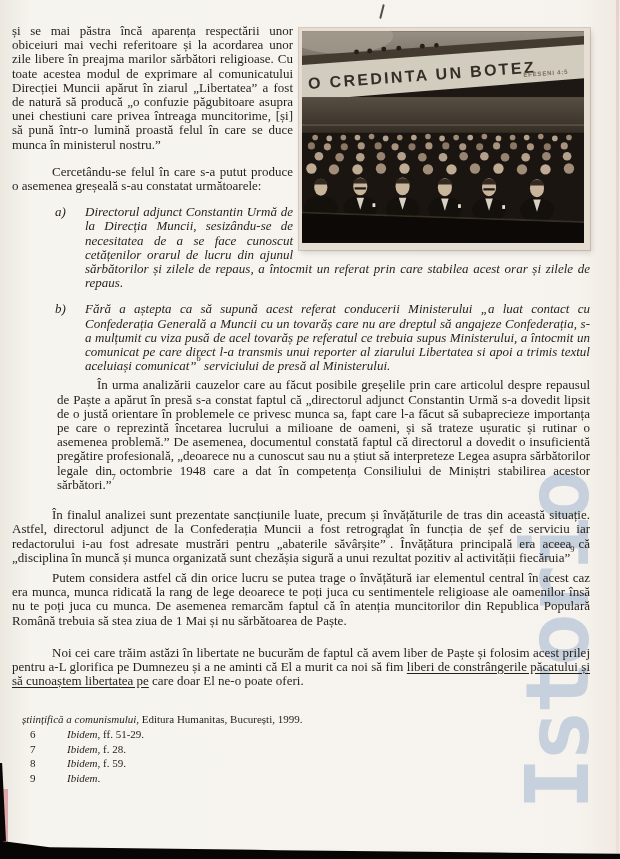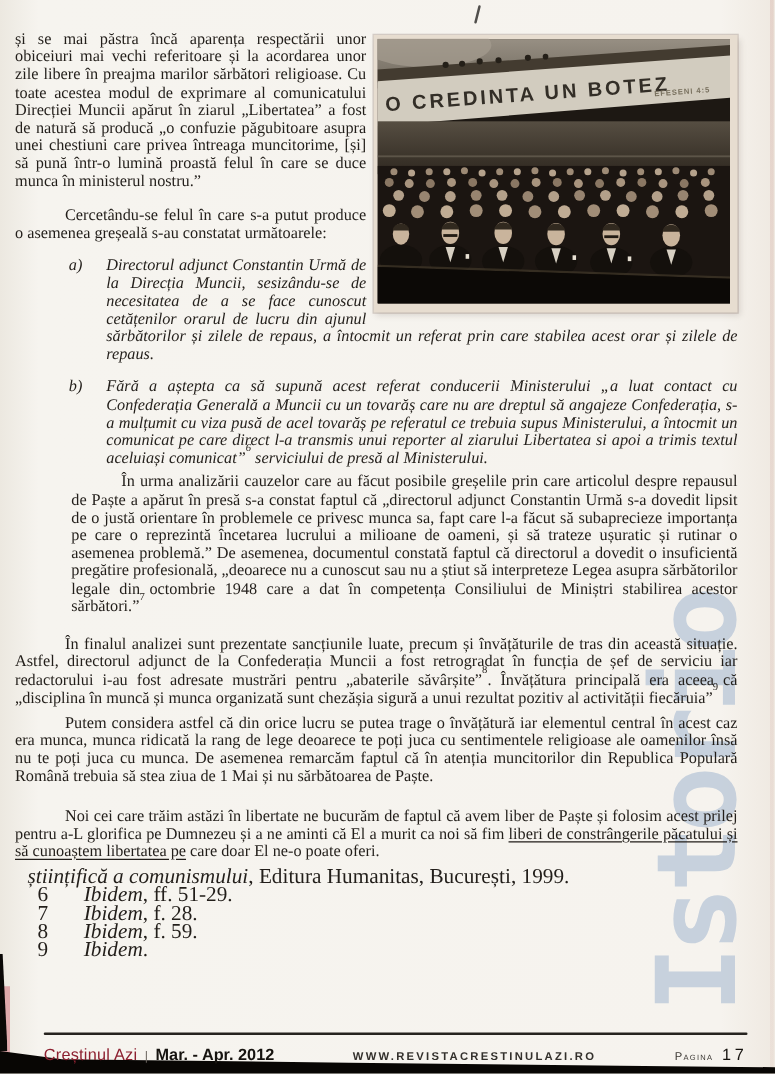--- a/index.html
+++ b/index.html
@@ -47,21 +47,21 @@
   sup.fn { font-size:8.5px; line-height:0; position:relative; top:-4px; }
   .useg { text-decoration:underline; text-underline-offset:2px; }
   
   figure.photo {
     float:right; width:291px; margin:4px 0 6px 6px;
     padding:3px 6px 7px 3px; background:#e7ddd0;
     box-shadow:0 0 0 1px rgba(125,105,92,.28), 2px 3px 5px rgba(90,70,60,.18);
   }
   figure.photo svg { display:block; width:282px; height:212px; }
   
-  .footnotes { margin-top:6px; font-size:17px; line-height:14.6px; }
+  .footnotes { margin-top:24px; font-size:11px; line-height:14.6px; }
   .fn-cont { padding-left:10px; }
   .fn-cont .it { font-style:italic; }
   .fnrow { display:flex; }
   .fnum { flex:none; width:55px; padding-left:18px; }
   .fname { font-style:italic; }
   
   .footer { position:absolute; left:35px; right:22px; top:826px; z-index:7;
     font-family:"Liberation Sans", sans-serif; }
   .footer-rule { height:2px; background:#26231f; border-radius:1px; }
   .footer-row { display:flex; align-items:baseline; justify-content:space-between; margin-top:7px; }
@@ -286,29 +286,17 @@
         <span class="fnum">8</span>
         <span><span class="fname">Ibidem</span><span>, f. 59.</span></span>
       </div>
       <div class="fnrow">
         <span class="fnum">9</span>
         <span><span class="fname">Ibidem</span><span>.</span></span>
       </div>
     </div>
   </div>
 
-  <div class="footer">
-    <div class="footer-rule"></div>
-    <div class="footer-row">
-      <span>
-        <span class="brand">Creștinul Azi</span><span class="brand-sep">|</span><span class="issue">Mar. - Apr. 2012</span>
-      </span>
-      <span class="website">WWW.REVISTACRESTINULAZI.RO</span>
-      <span>
-        <span class="pageno-label">Pagina</span><span class="pageno-num">17</span>
-      </span>
-    </div>
-  </div>
 
   <div class="edge-pink-left"></div>
   <div class="edge-black-left"></div>
   <div class="edge-black-bottom"></div>
 </div>
 
 </body></html>

